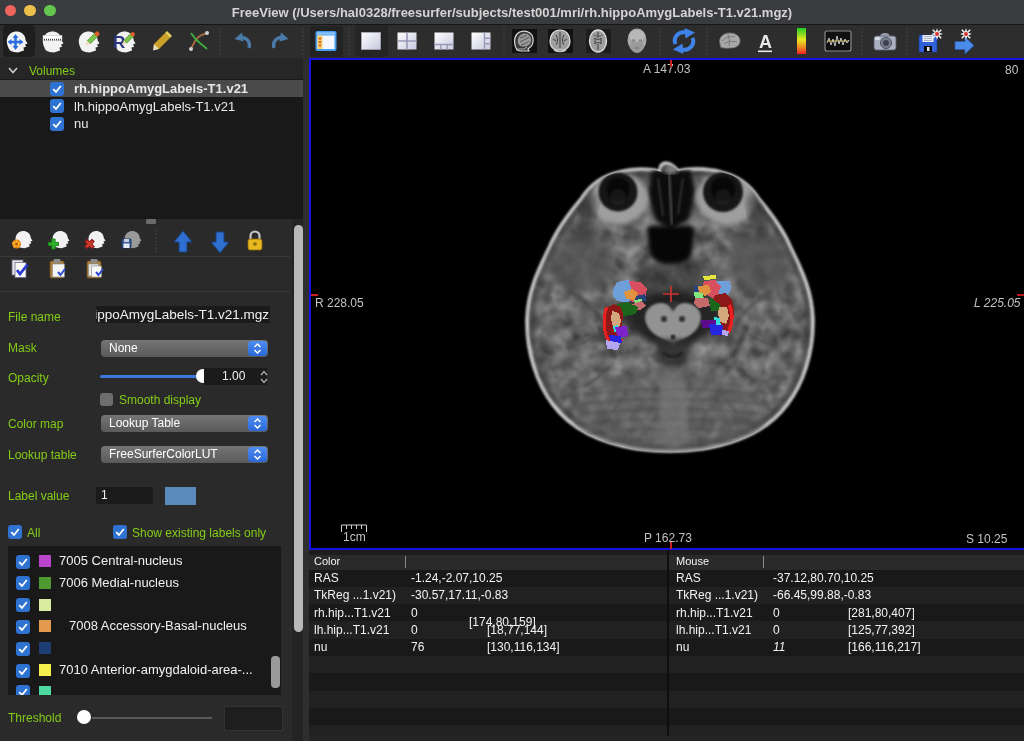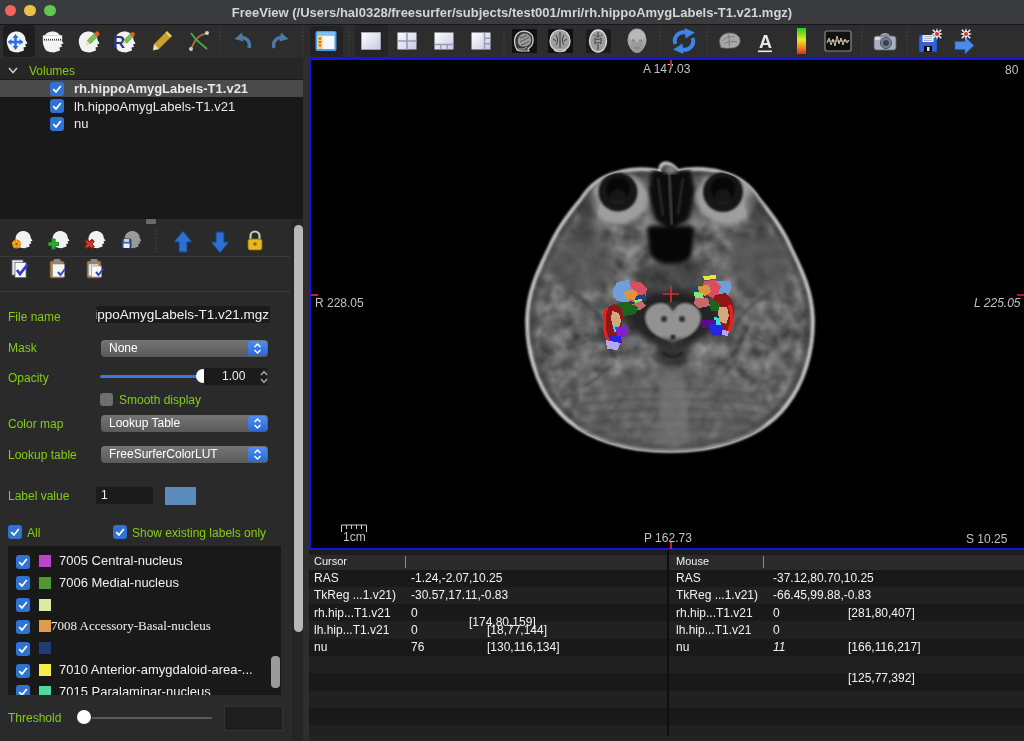--- a/index.html
+++ b/index.html
@@ -369,27 +369,24 @@
 <div class="abs ptext" style="left:132px;top:526px;">Show existing labels only</div>
 
 <div class="abs" style="left:8px;top:546px;width:273px;height:149px;background:#191919;overflow:hidden;" id="labellist">
   <div class="lablrow" style="top:7px;">
       <span style="position:absolute;left:51px;">7005 Central-nucleus</span>
     </div>
   <div class="lablrow" style="top:28.8px;padding-left:48px;">
       <span style="position:absolute;left:51px;">7006 Medial-nucleus</span>
     </div>
   <div class="lablrow" style="top:72.4px;">
-      <span style="position:absolute;left:43px;font-family:Liberation Serif, serif;">7008 Accessory-Basal-nucleus</span>
+      <span style="position:absolute;left:61px;">7008 Accessory-Basal-nucleus</span>
     </div>
   <div class="lablrow" style="top:116px;">
       <span style="position:absolute;left:51px;">7010 Anterior-amygdaloid-area-...</span>
-    </div>
-  <div class="lablrow" style="top:137.8px;">
-      <span style="position:absolute;left:51px;">7015 Paralaminar-nucleus</span>
     </div>
   <div class="sw" style="top:9px;background:#b845cc;"></div>
   <div class="sw" style="top:30.8px;background:#4e9a31;"></div>
   <div class="sw" style="top:52.6px;background:#d9eda0;"></div>
   <div class="sw" style="top:74.4px;background:#e39a4e;"></div>
   <div class="sw" style="top:96.2px;background:#1e3d72;"></div>
   <div class="sw" style="top:118px;background:#f5ef4e;"></div>
   <div class="sw" style="top:139.8px;background:#4ed9a0;"></div>
   <div class="cb" style="left:8px;top:8.5px;">
       <svg width="14" height="14">
@@ -598,21 +595,21 @@
   <div class="trow" style="top:19.5px;background:#191919;"></div>
   <div class="trow" style="top:36.8px;background:#212121;"></div>
   <div class="trow" style="top:54.1px;background:#191919;"></div>
   <div class="trow" style="top:71.4px;background:#212121;"></div>
   <div class="trow" style="top:88.7px;background:#191919;"></div>
   <div class="trow" style="top:106px;background:#212121;"></div>
   <div class="trow" style="top:123.3px;background:#191919;"></div>
   <div class="trow" style="top:140.6px;background:#212121;"></div>
   <div class="trow" style="top:157.9px;background:#191919;"></div>
   <div class="trow" style="top:175.2px;background:#212121;"></div>
-  <div class="tcell" style="left:5px;top:5px;font-size:11px;">Cursor</div>
+  <div class="tcell" style="left:5px;top:5px;font-size:11px;">Color</div>
   <div style="position:absolute;left:96px;top:6px;width:1px;height:12px;background:#8a8a8a;"></div>
   <div class="tcell" style="left:367px;top:5px;font-size:11px;">Mouse</div>
   <div style="position:absolute;left:454px;top:6px;width:1px;height:12px;background:#8a8a8a;"></div>
   <div class="tcell" style="left:5px;top:21px;">RAS</div>
     <div class="tcell" style="left:102px;top:21px;">-1.24,-2.07,10.25</div>
   <div class="tcell" style="left:5px;top:38.3px;">TkReg ...1.v21)</div>
     <div class="tcell" style="left:102px;top:38.3px;">-30.57,17.11,-0.83</div>
   <div class="tcell" style="left:5px;top:55.6px;">rh.hip...T1.v21</div>
     <div class="tcell" style="left:102px;top:55.6px;">0</div>
     <div class="tcell" style="left:160px;top:55.6px;margin-top:9px;">[174,80,159]</div>
@@ -624,19 +621,19 @@
     <div class="tcell" style="left:178px;top:90.2px;">[130,116,134]</div>
   <div class="tcell" style="left:367px;top:21px;">RAS</div>
     <div class="tcell" style="left:464px;top:21px;">-37.12,80.70,10.25</div>
   <div class="tcell" style="left:367px;top:38.3px;">TkReg ...1.v21)</div>
     <div class="tcell" style="left:464px;top:38.3px;">-66.45,99.88,-0.83</div>
   <div class="tcell" style="left:367px;top:55.6px;">rh.hip...T1.v21</div>
     <div class="tcell" style="left:464px;top:55.6px;">0</div>
     <div class="tcell" style="left:539px;top:55.6px;">[281,80,407]</div>
   <div class="tcell" style="left:367px;top:72.9px;">lh.hip...T1.v21</div>
     <div class="tcell" style="left:464px;top:72.9px;">0</div>
-    <div class="tcell" style="left:539px;top:72.9px;margin-top:48px;">[125,77,392]</div>
+    <div class="tcell" style="left:539px;top:72.9px;">[125,77,392]</div>
   <div class="tcell" style="left:367px;top:90.2px;">nu</div>
     <div class="tcell" style="left:464px;top:90.2px;font-style:italic;">11</div>
     <div class="tcell" style="left:539px;top:90.2px;">[166,116,217]</div>
   <div style="position:absolute;left:358px;top:0;width:2px;height:191px;background:#0e0e0e;"></div>
 </div>
 <div class="abs" style="left:309px;top:736px;width:715px;height:5px;background:#242424;"></div>
 
 </body></html>

